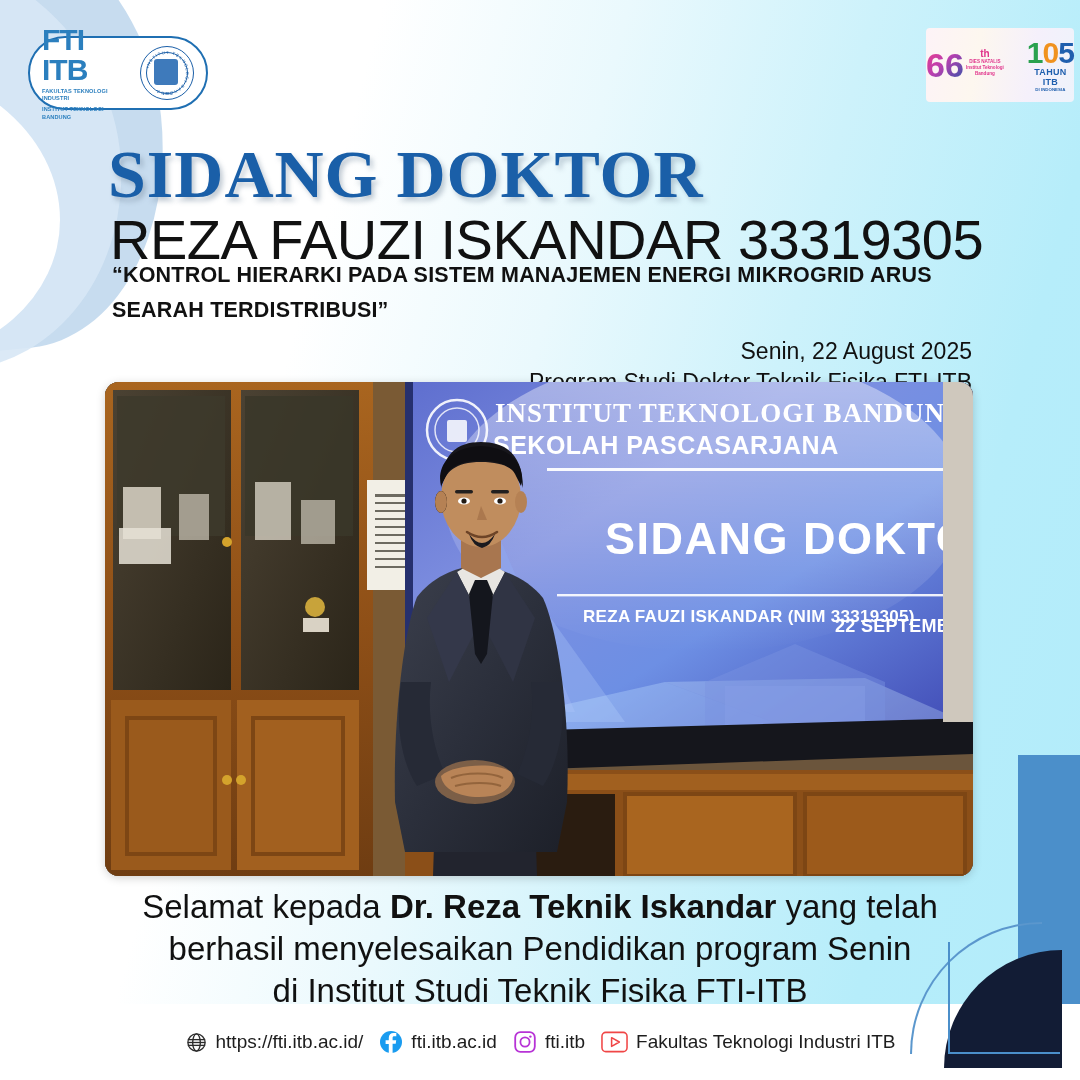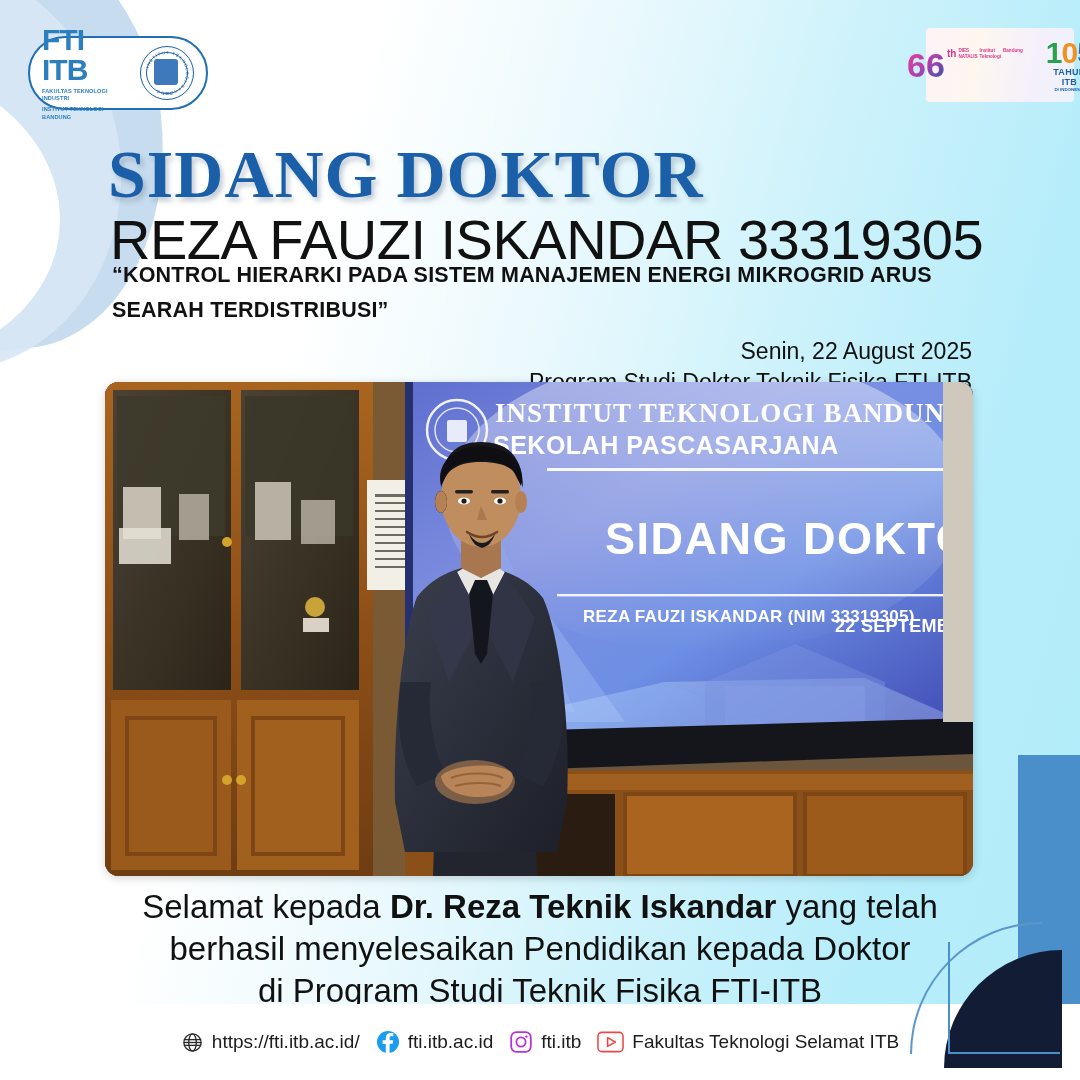--- a/index.html
+++ b/index.html
@@ -177,21 +177,21 @@
           <textPath href="#ringpath" startOffset="4%">INSTITUT TEKNOLOGI BANDUNG</textPath>
         </text>
         <text x="26" y="48" font-size="4.4" fill="#1b5fa8" text-anchor="middle" font-family="'Liberation Sans',sans-serif">1920</text>
       </svg>
     </div>
   </div>
 
   <div class="anniv-logo">
     <div class="anniv-66">
       <span class="anniv-66-num">66</span>
-      <span style="display:flex;flex-direction:row;">
+      <span style="display:flex;flex-direction:column;text-align:center;">
         <span class="anniv-66-th">th</span>
         <span class="anniv-66-cap">DIES NATALIS</span>
         <span class="anniv-66-cap">Institut Teknologi</span>
         <span class="anniv-66-cap">Bandung</span>
       </span>
     </div>
     <div class="anniv-105">
       <div class="anniv-105-num">
         <span class="a1">1</span><span class="a0">0</span><span class="a5">5</span>
       </div>
@@ -364,22 +364,22 @@
         <path d="M 346 396 C 360 390 386 390 398 396" stroke="#93643c" stroke-width="2" fill="none"></path>
         <path d="M 350 404 C 364 400 386 400 396 404" stroke="#93643c" stroke-width="2" fill="none"></path>
       </g>
     </svg>
   </div>
 
   <div class="caption">
     <div>
       <span>Selamat kepada </span><b>Dr. Reza Teknik Iskandar</b><span> yang telah</span>
     </div>
-    <div>berhasil menyelesaikan Pendidikan kepada Doktor</div>
-    <div>di Program Studi Teknik Fisika FTI-ITB</div>
+    <div>berhasil menyelesaikan Pendidikan program Senin</div>
+    <div>di Institut Studi Teknik Fisika FTI-ITB</div>
   </div>
 
   <div class="deco-blue-bar"></div>
   <div class="deco-footer-white"></div>
   <div class="deco-thin-arc"></div>
   <div class="deco-navy-quarter"></div>
   <div class="deco-outline-square"></div>
 
   <div class="footer">
     <div class="f-item">
@@ -416,17 +416,17 @@
       <span>fti.itb</span>
     </div>
 
     <div class="f-item">
       <span class="f-ico">
         <svg width="27" height="22" viewBox="0 0 28 22">
           <rect x="1" y="1" width="26" height="20" rx="4" fill="none" stroke="#f04646" stroke-width="1.6"></rect>
           <path d="M11 6.5 L19 11 L11 15.5 Z" fill="none" stroke="#f04646" stroke-width="1.6" stroke-linejoin="round"></path>
         </svg>
       </span>
-      <span>Fakultas Teknologi Selamat ITB</span>
+      <span>Fakultas Teknologi Industri ITB</span>
     </div>
   </div>
 
 </div>
 
 </body></html>

